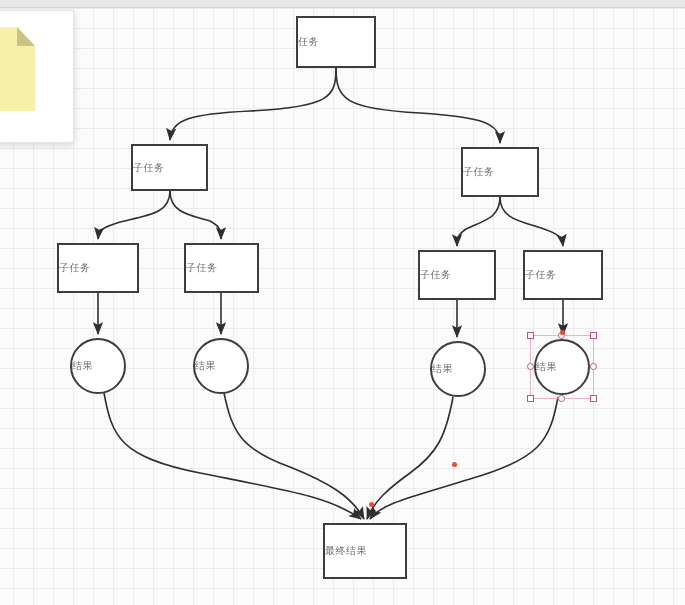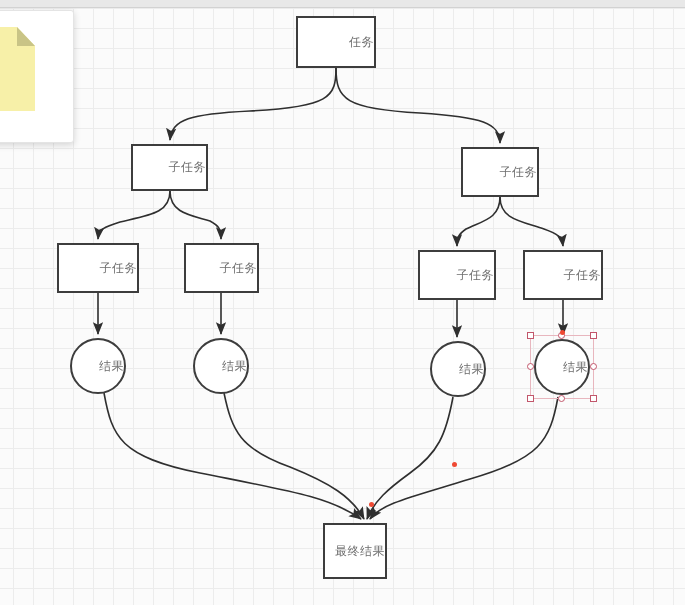--- a/index.html
+++ b/index.html
@@ -51,25 +51,25 @@
     pointer-events: none;
   }
 
   
   .node {
     position: absolute;
     z-index: 10;
     box-sizing: border-box;
     display: flex;
     align-items: center;
-    justify-content: flex-end;
+    justify-content: flex-start;
     background: #ffffff;
     border: 2px solid #3d3d3d;
     color: #6e6e6e;
-    font-size: 12px;
+    font-size: 10px;
     letter-spacing: 0.5px;
     user-select: none;
   }
   .node.circle {
     border-radius: 50%;
     border-width: 2px;
   }
   .node-label {
     pointer-events: none;
     white-space: nowrap;
@@ -191,21 +191,21 @@
         </div>
         <div class="node circle" style="left: 193px; top: 331px; width: 56px; height: 56px;">
           <span class="node-label">结果</span>
         </div>
         <div class="node circle" style="left: 430px; top: 334px; width: 56px; height: 56px;">
           <span class="node-label">结果</span>
         </div>
         <div class="node circle" style="left: 534px; top: 332px; width: 56px; height: 56px;">
           <span class="node-label">结果</span>
         </div>
-        <div class="node" style="left: 323px; top: 516px; width: 64px; height: 56px;">
+        <div class="node" style="left: 323px; top: 516px; width: 84px; height: 56px;">
           <span class="node-label">最终结果</span>
         </div>
       </div>
 
     <div id="selection-layer">
         <div class="selection" style="left: 530px; top: 328px; width: 64px; height: 64px;">
           <div class="handle h-nw" style="border-color: rgb(194, 86, 107);"></div>
           <div class="handle h-n round" style="border-color: rgb(194, 86, 107);"></div>
           <div class="handle h-ne" style="border-color: rgb(194, 86, 107);"></div>
           <div class="handle h-w round" style="border-color: rgb(194, 86, 107);"></div>

